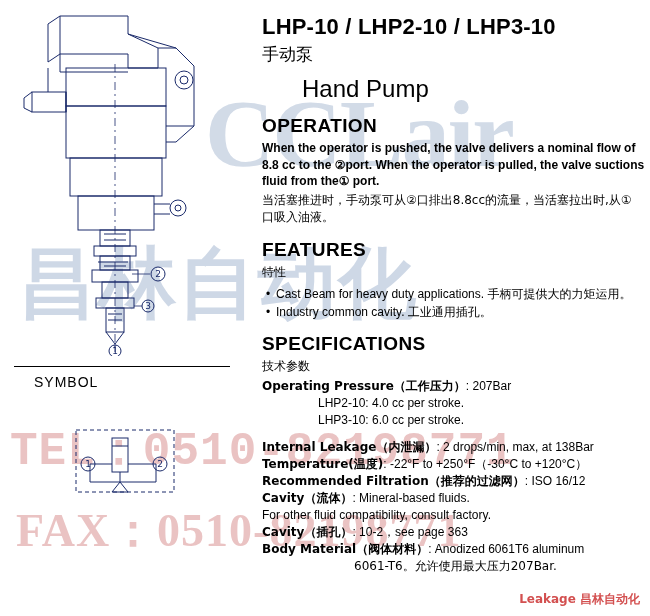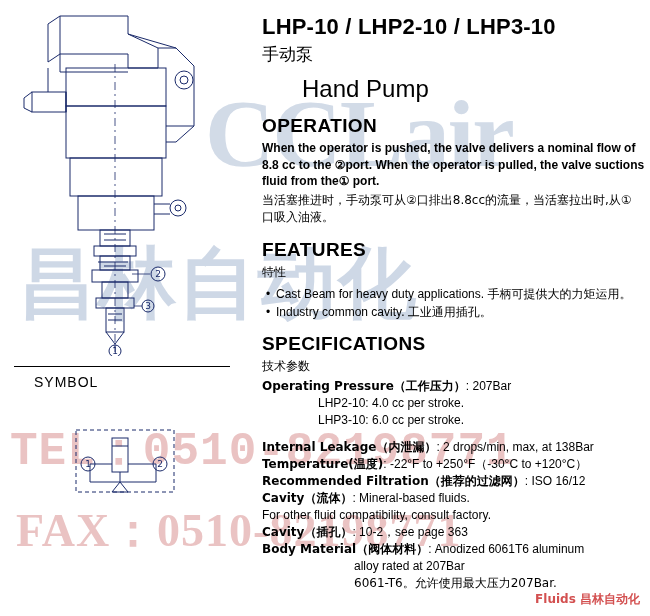--- a/index.html
+++ b/index.html
@@ -254,23 +254,20 @@
       </div>
       <div class="spec-line">
         <span>For other fluid compatibility, consult factory.</span>
       </div>
       <div class="spec-line">
         <b class="cn">Cavity（插孔）</b><span>: 10-2，see page  363</span>
       </div>
       <div class="spec-line">
         <b class="cn">Body Material（阀体材料）</b><span>: Anodized 6061T6 aluminum</span>
       </div>
-      <div class="spec-line indent2">
-        <span>alloy rated at 207Bar</span>
-      </div>
       <div class="spec-line indent2 cn">
         <span>6061-T6。允许使用最大压力207Bar.</span>
       </div>
     </div>
   </div>
 
-  <div class="footer">Fluids 昌林自动化</div>
+  <div class="footer">Leakage 昌林自动化</div>
 </div>
 
 </body></html>

